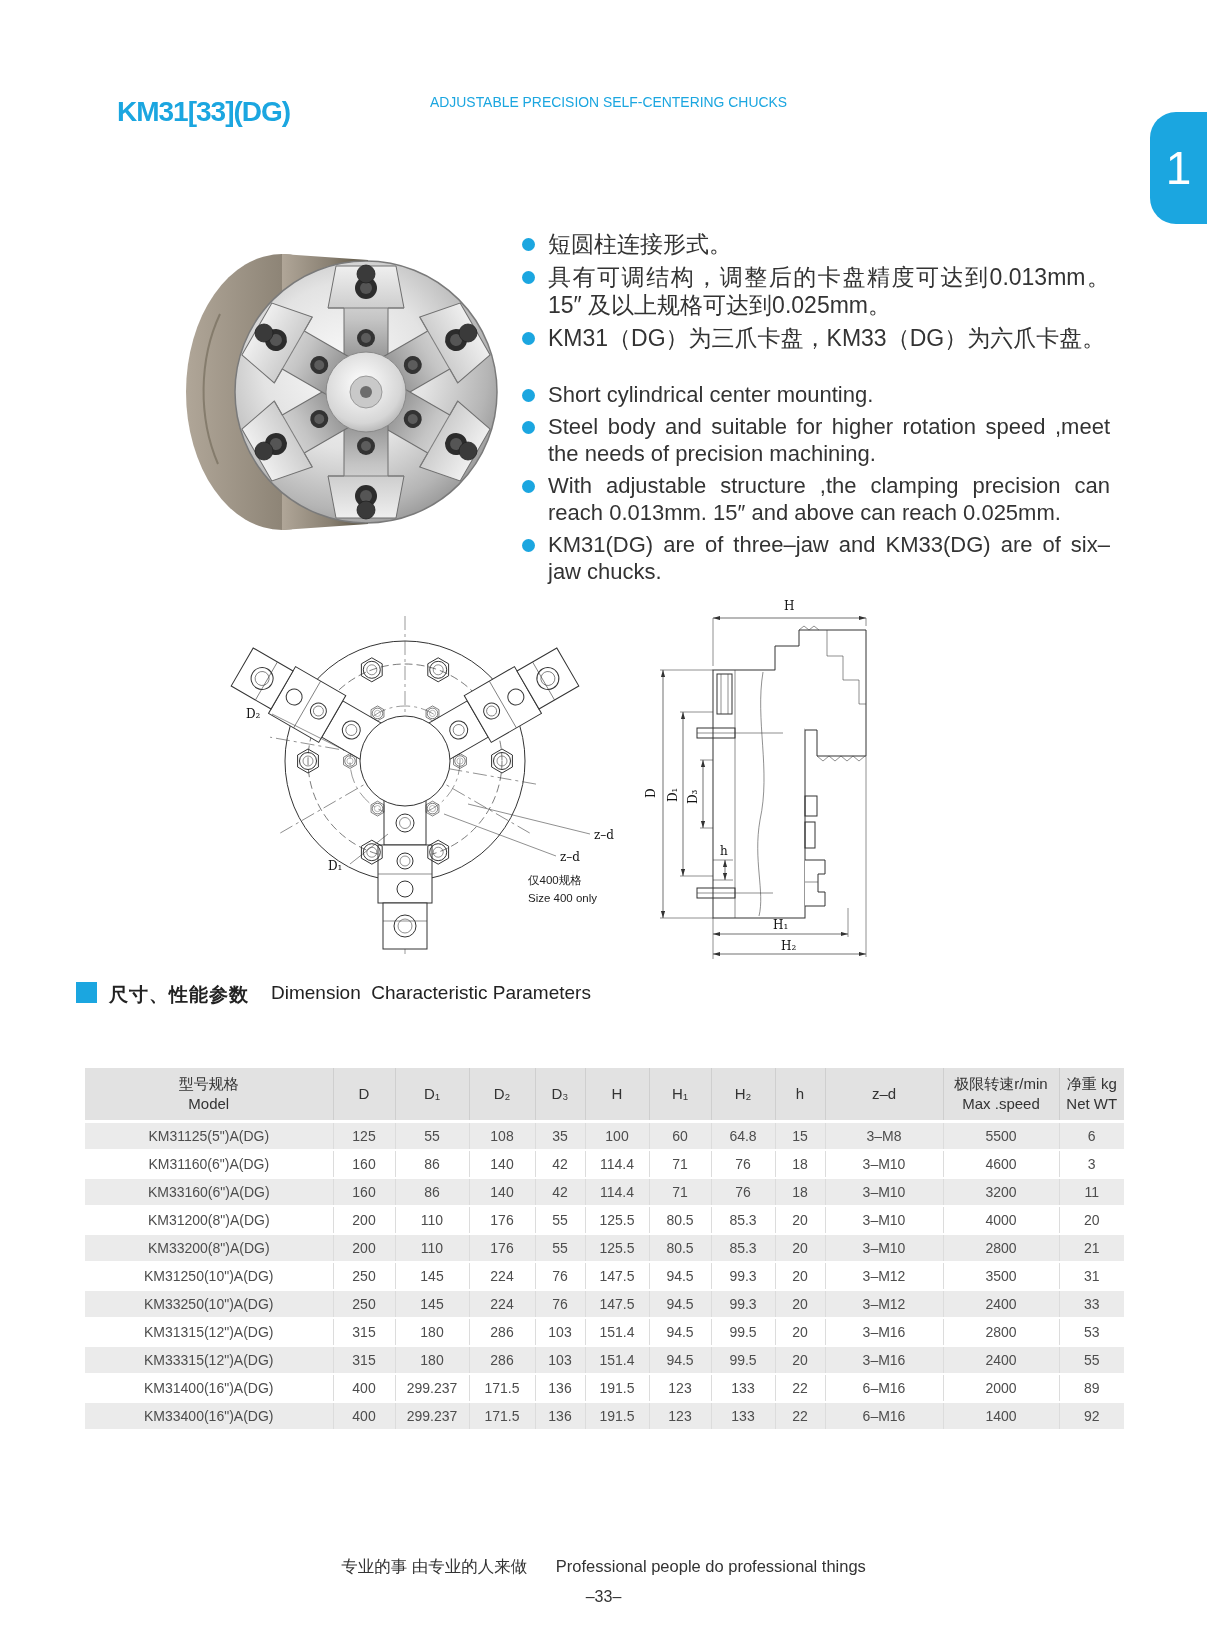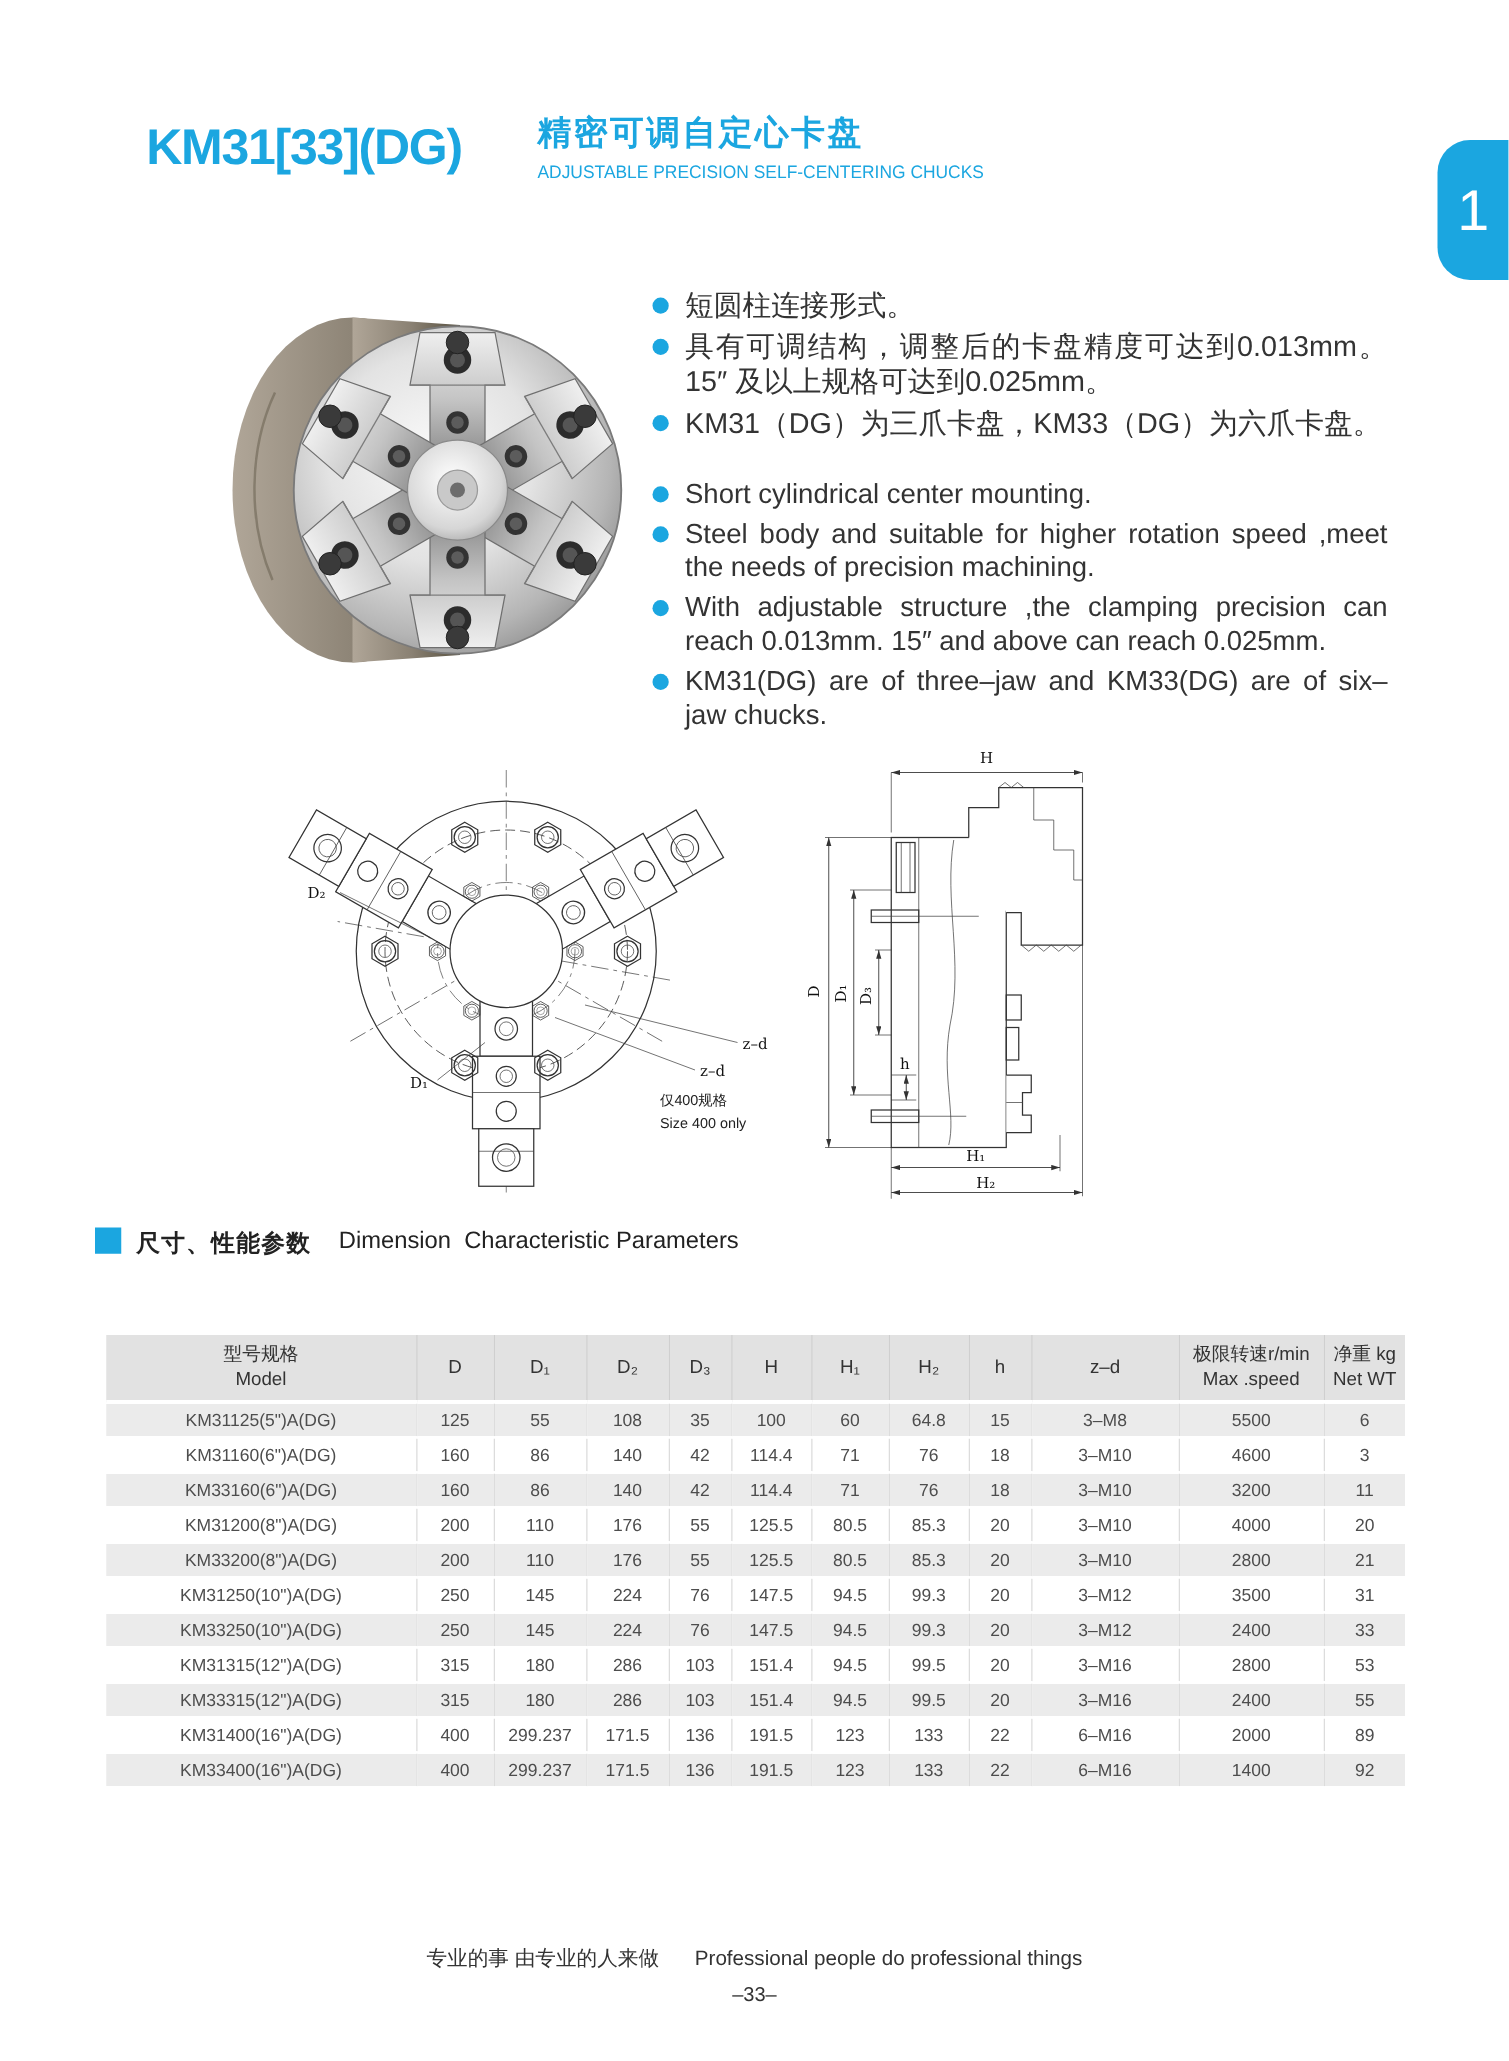--- a/index.html
+++ b/index.html
@@ -1,20 +1,20 @@
 <!DOCTYPE html>
 <html><head>
 <meta charset="utf-8">
 <style>
   html,body{margin:0;padding:0;background:#fff;}
   .page{position:relative;width:1207px;height:1649px;background:#ffffff;overflow:hidden;
         font-family:"Liberation Sans", sans-serif;color:#333;}
 
   
-  .model-title{position:absolute;left:117px;top:96px;font-size:40px;font-weight:bold;
+  .model-title{position:absolute;left:117px;top:96px;font-size:28px;font-weight:bold;
                color:#1ba6e0;letter-spacing:-1px;}
   .title-block{position:absolute;left:430px;top:88px;color:#1ba6e0;}
   .title-zh{font-size:27px;font-weight:bold;letter-spacing:2px;}
   .title-en{font-size:14.5px;margin-top:6px;letter-spacing:0px;transform:scaleX(.96);transform-origin:left;}
   .chapter-tab{position:absolute;right:0;top:112px;width:57px;height:112px;background:#1ba6e0;
                border-radius:26px 0 0 26px;color:#fff;font-size:46px;
                display:flex;align-items:center;justify-content:center;}
 
   
   .photo{position:absolute;left:178px;top:234px;}
@@ -73,21 +73,20 @@
   .page-number{position:absolute;left:0;top:1588px;width:100%;text-align:center;
                font-size:16px;color:#333;}
 </style>
 </head>
 <body>
 
 <div class="page">
 
   <div class="model-title">KM31[33](DG)</div>
   <div class="title-block">
-    <div class="title-zh">精密可调自定心卡盘</div>
     <div class="title-en">ADJUSTABLE PRECISION SELF-CENTERING CHUCKS</div>
   </div>
   <div class="chapter-tab">1</div>
 
   <svg class="photo" width="324" height="316" viewBox="0 0 324 316">
     <defs>
       <radialGradient id="faceG" cx="42%" cy="40%" r="70%">
         <stop offset="0%" stop-color="#fafafa"></stop>
           <stop offset="45%" stop-color="#e3e3e3"></stop>
         <stop offset="78%" stop-color="#b5b5b5"></stop>

